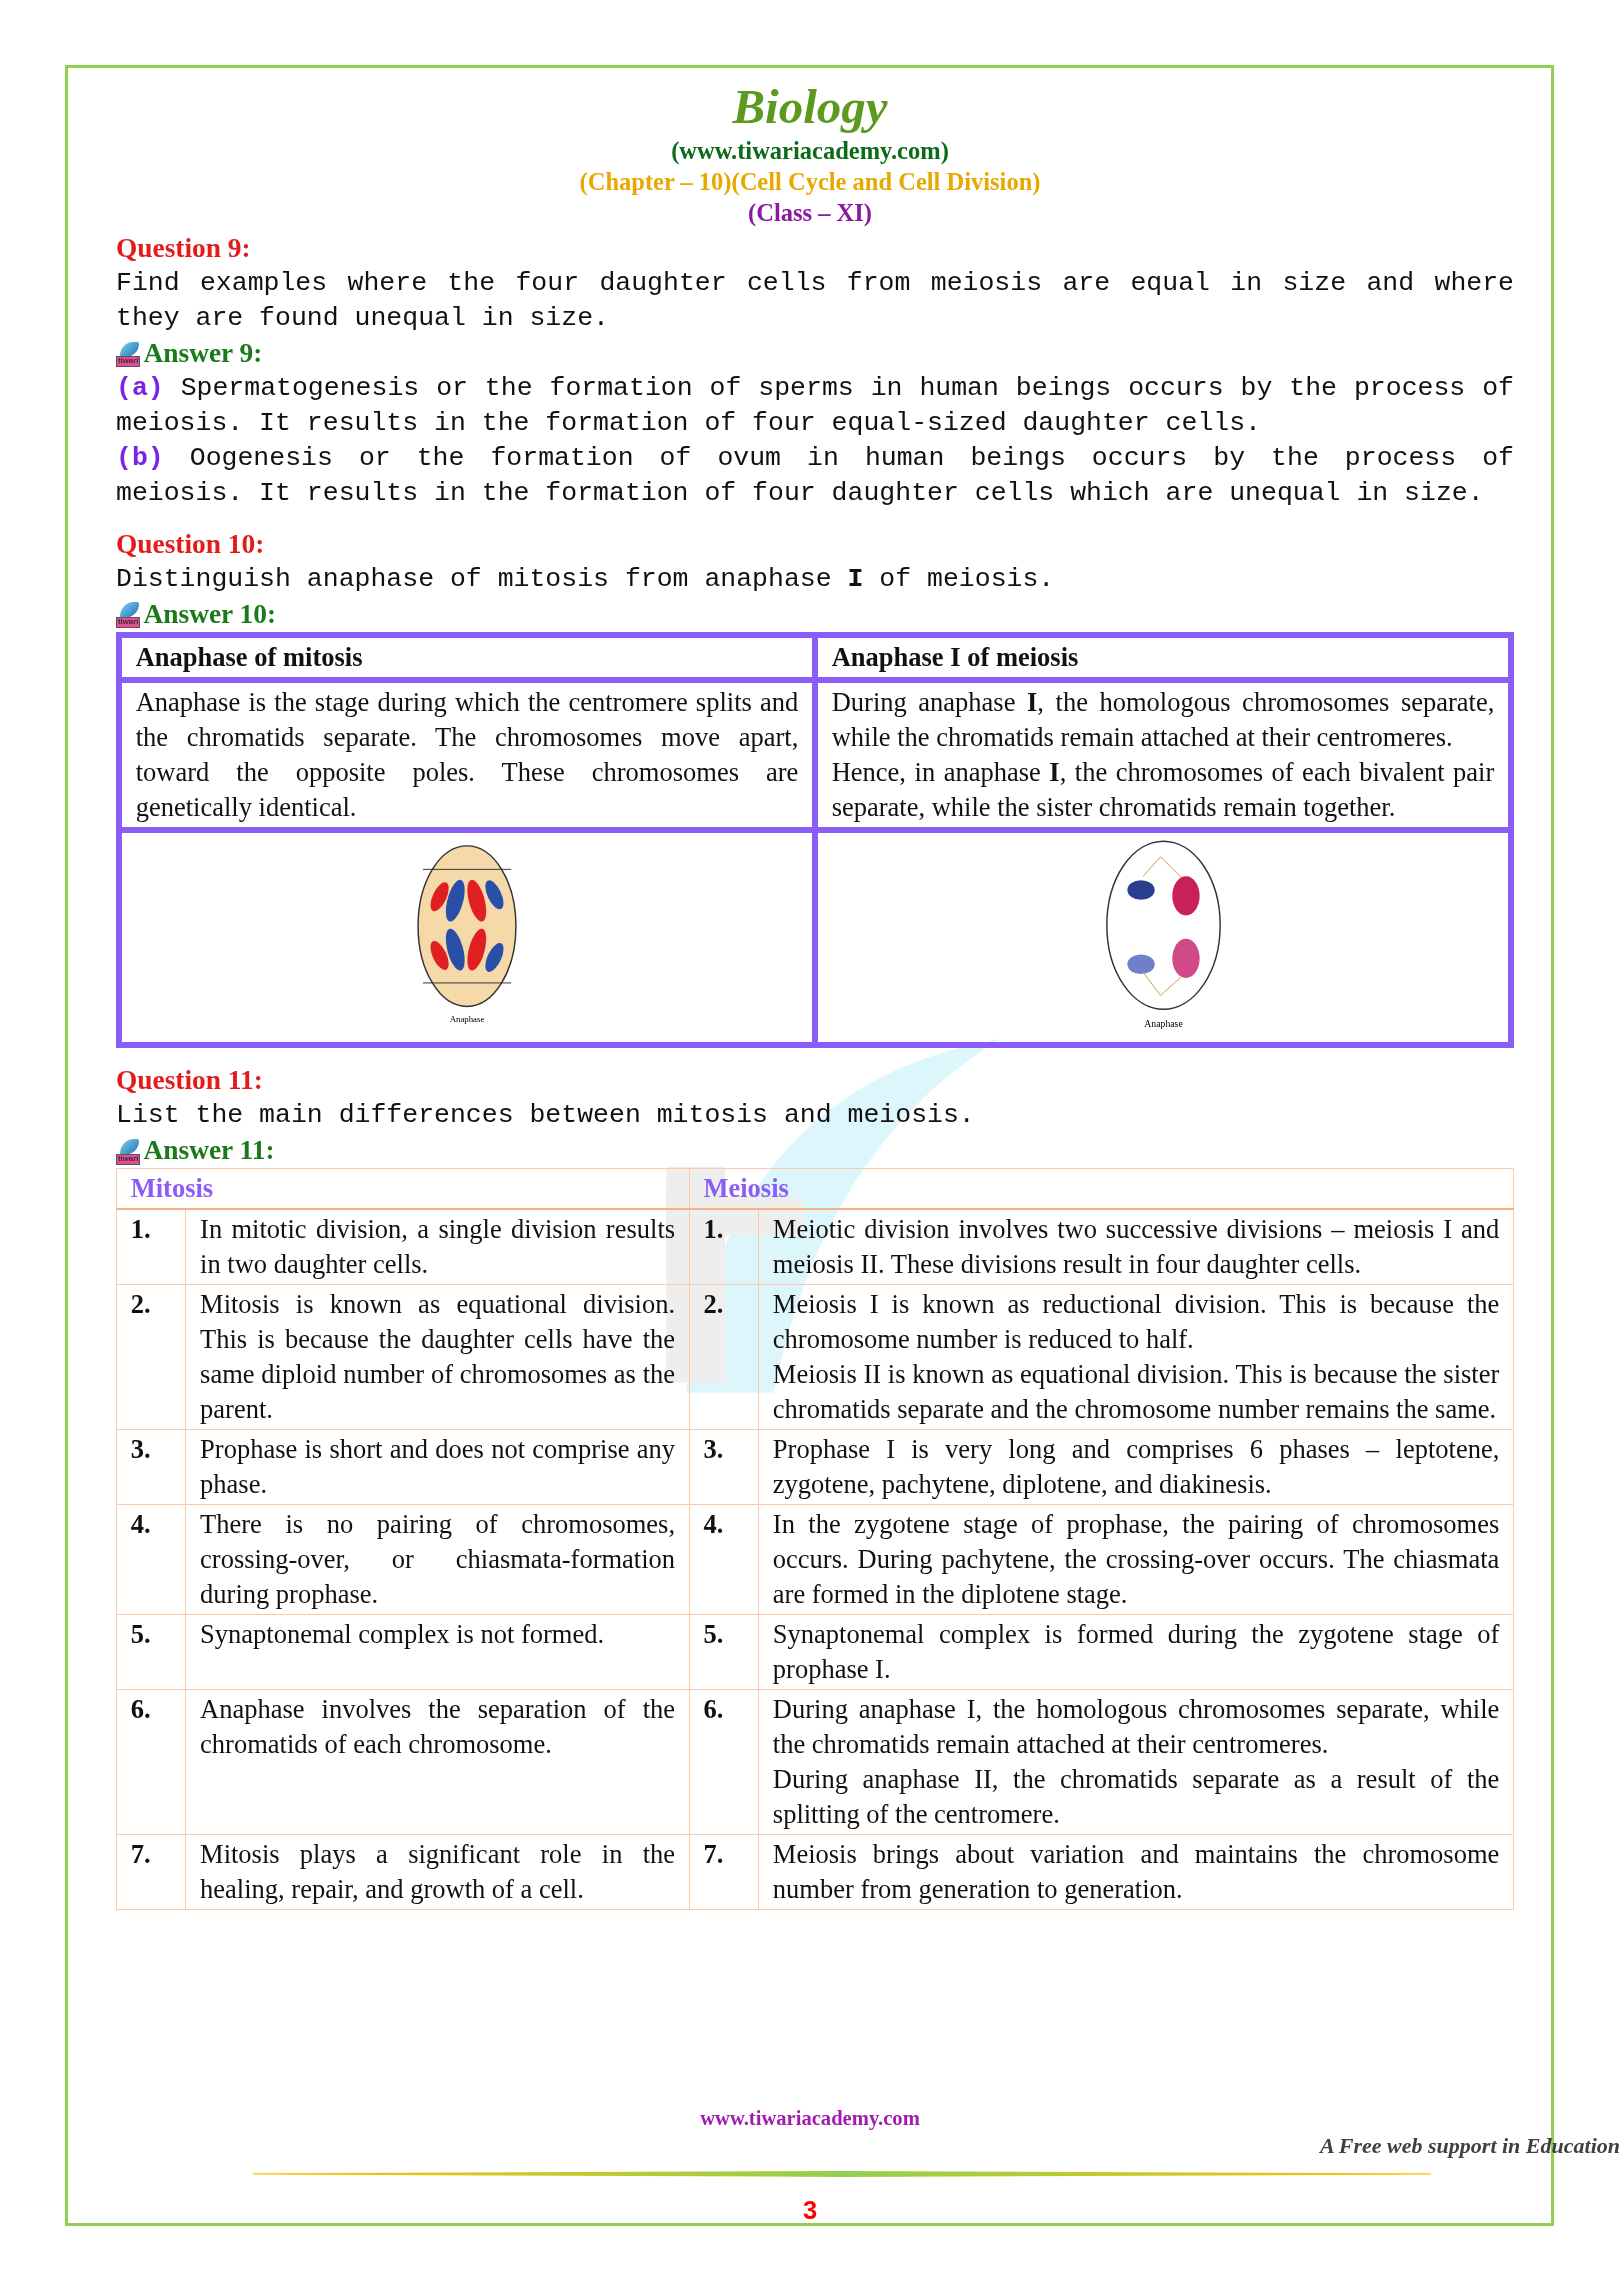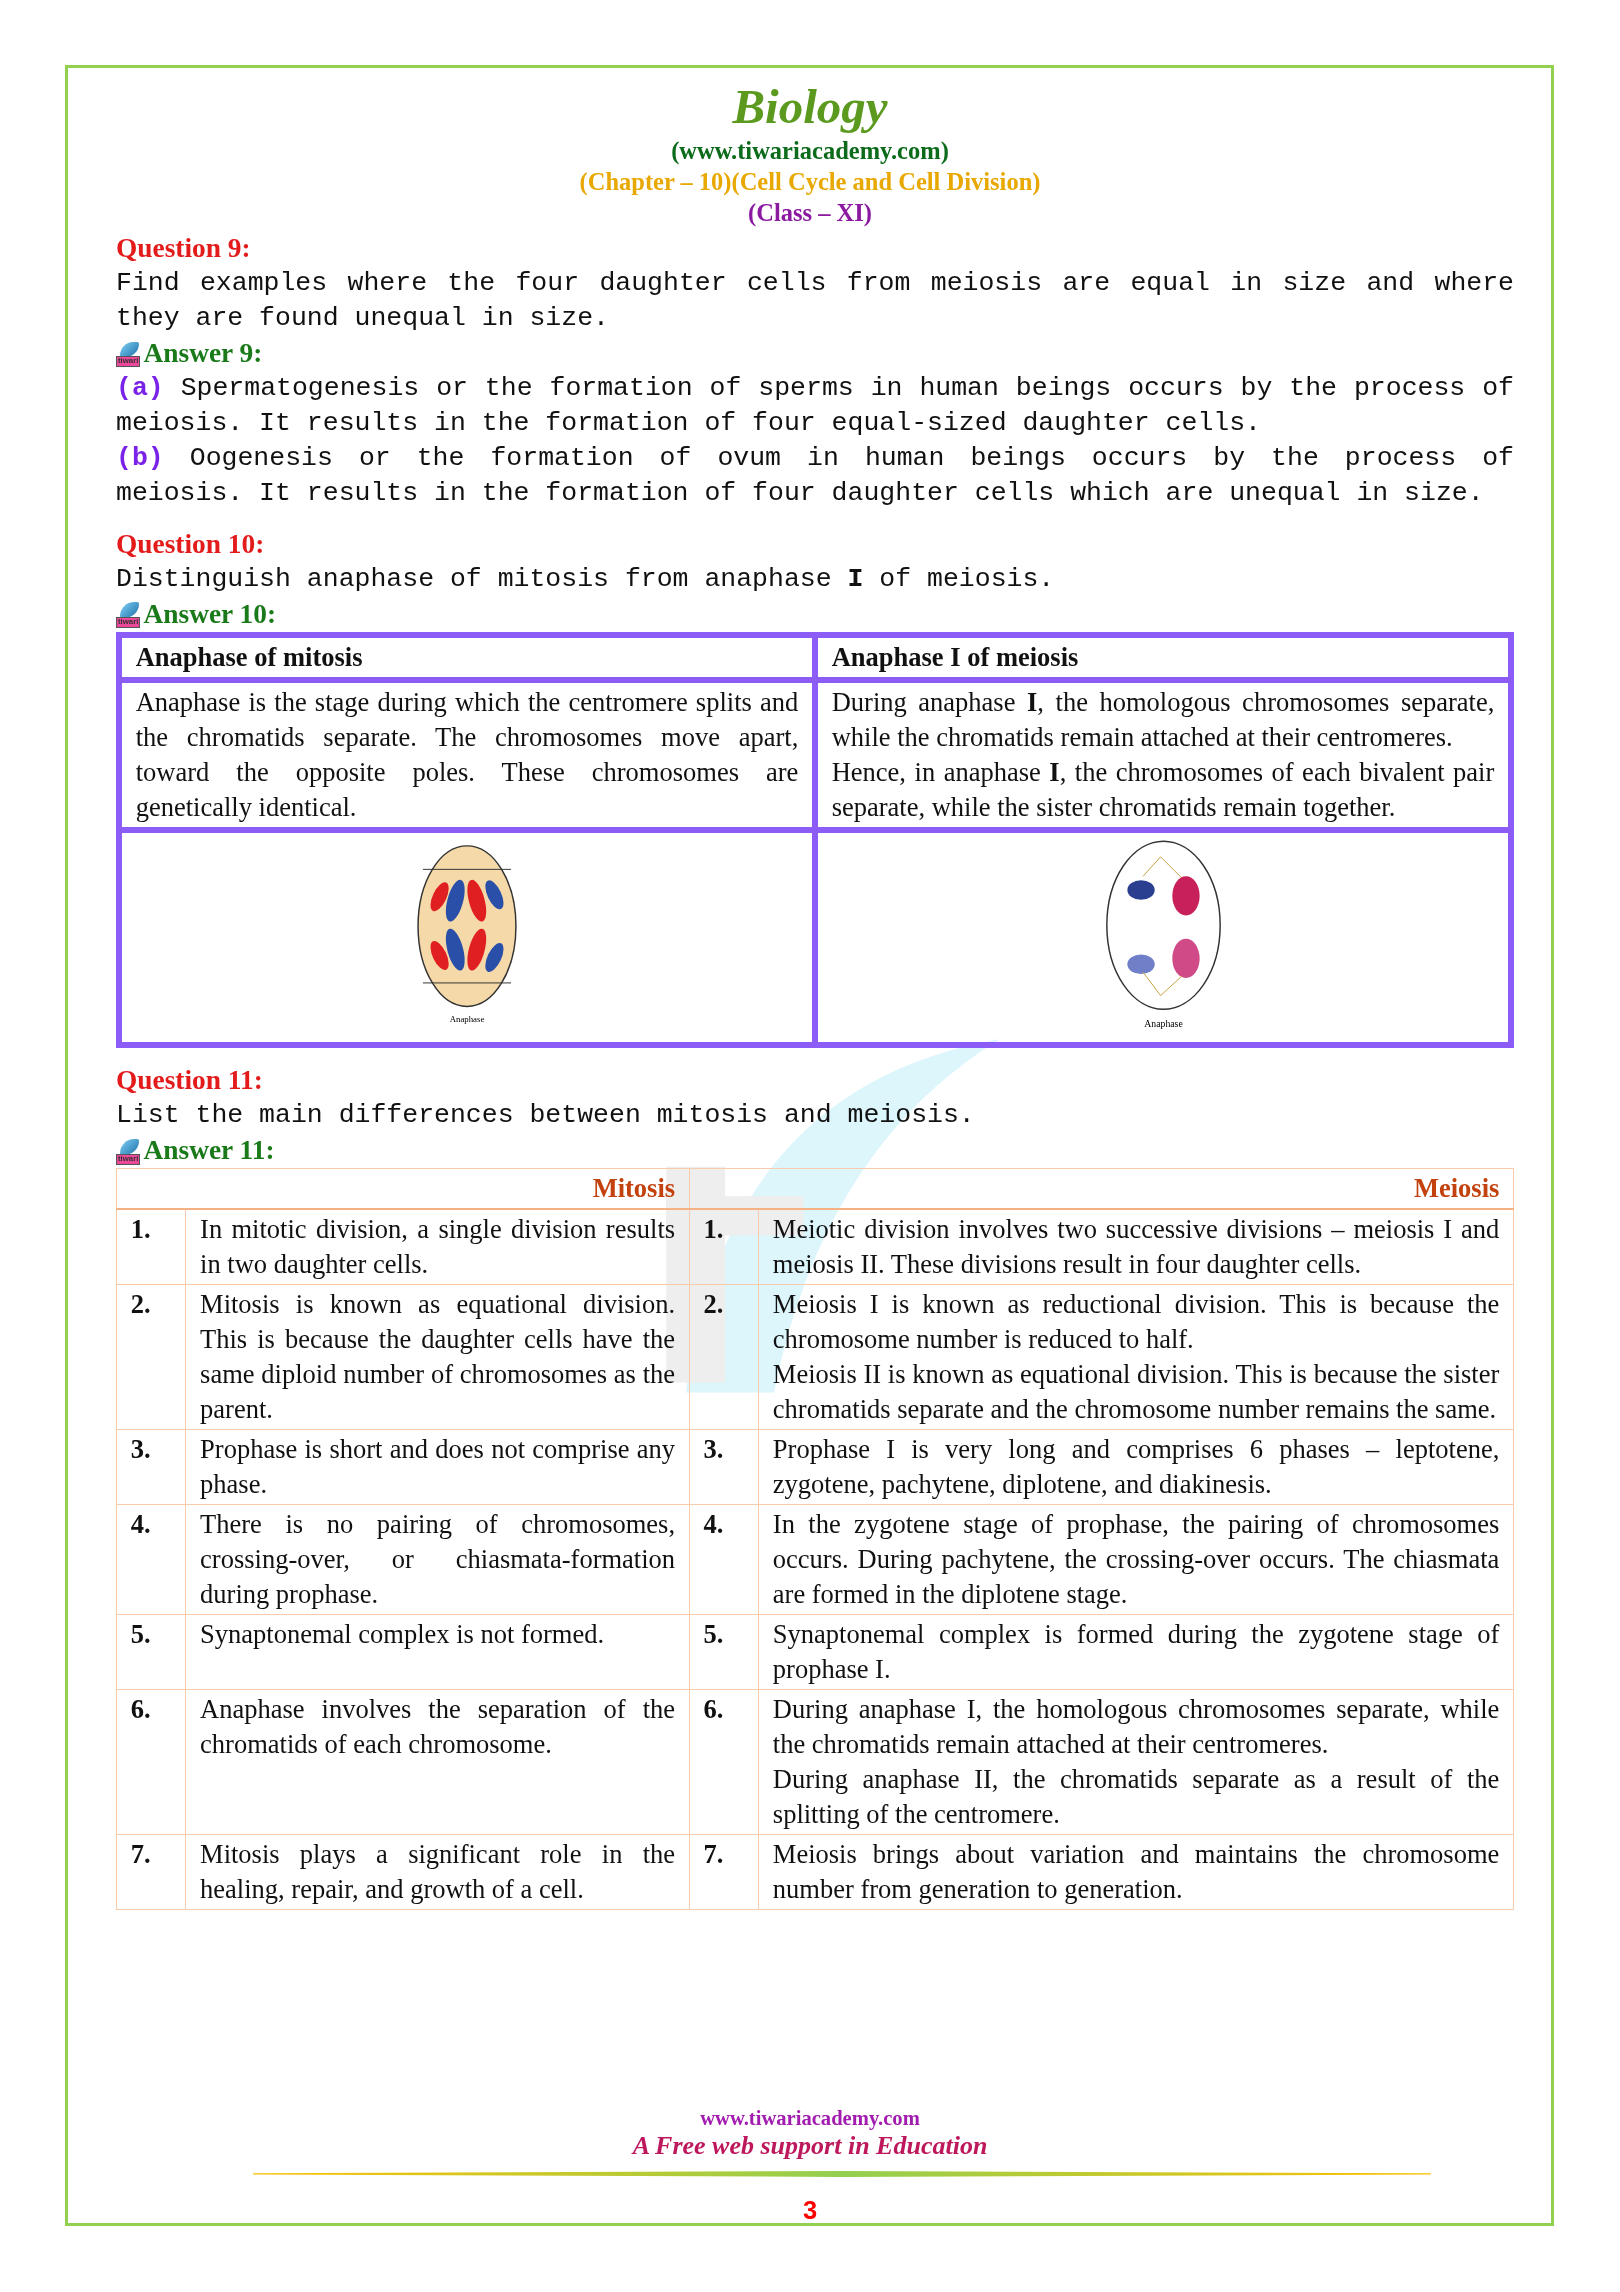--- a/index.html
+++ b/index.html
@@ -27,27 +27,27 @@
                  font-family: "Liberation Sans", sans-serif; color: #333; border: 1px solid #555; padding: 0 1px; background: #ec4899; }
   .para { text-align: justify; font-family: Liberation Mono, monospace; }
   .sub { color: #7b22e8; font-weight: bold; }
   .gap { height: 15.7px; }
 
   table { border-collapse: collapse; width: 100%; font-size: 26.5px; line-height: 35px; }
   .t10 td, .t10 th { border: 6px solid #8b5cf6; vertical-align: top; padding: 2px 13.7px; text-align: justify; margin-left: 28px; }
   .t10 th { text-align: left; font-weight: bold; border-bottom: 2.9px solid #f7c94a; }
   .t10 .img-cell { height: 192px; text-align: center; vertical-align: middle; }
   .t11 td, .t11 th { border: 1px solid #f8cbad; vertical-align: top; padding: 2px 13.7px; text-align: justify; }
-  .t11 th { color: #c2410c; font-weight: bold; text-align: right; border-bottom: 2.9px solid #f4b183; }
+  .t11 th { color: #8b5cf6; font-weight: bold; text-align: left; border-bottom: 2.9px solid #f4b183; }
   .t11 td.num { font-weight: bold; width: 41px; text-align: left; padding-left: 13.7px; }
   .t11 td.mit { width: 475px; }
 
   .footer { position: absolute; left: 0; width: 1620px; top: 2105px; text-align: center; }
   .f-site { color: #a21caf; font-weight: bold; font-size: 20.6px; line-height: 27.4px; }
-  .f-tag { color: #be185d; font-style: italic; font-weight: bold; font-size: 26px; line-height: 27.4px; }
+  .f-tag { color: #404040; font-style: italic; font-weight: bold; font-size: 22px; line-height: 27.4px; text-align: right; }
   .f-line { position: absolute; left: 253px; top: 2171px; width: 1178px; height: 5.9px;
             background: linear-gradient(90deg, #ffc000 0%, #92d050 50%, #ffc000 100%);
             clip-path: polygon(0 40%, 50% 0, 100% 40%, 100% 60%, 50% 100%, 0 60%); }
   .f-page { position: absolute; left: 0; width: 1620px; top: 2196px; text-align: center;
             color: #ff0000; font-weight: bold; font-size: 25.5px; font-family: "Liberation Sans", sans-serif; }
 </style>
 </head>
 <body>
 
 <div class="frame"></div>

